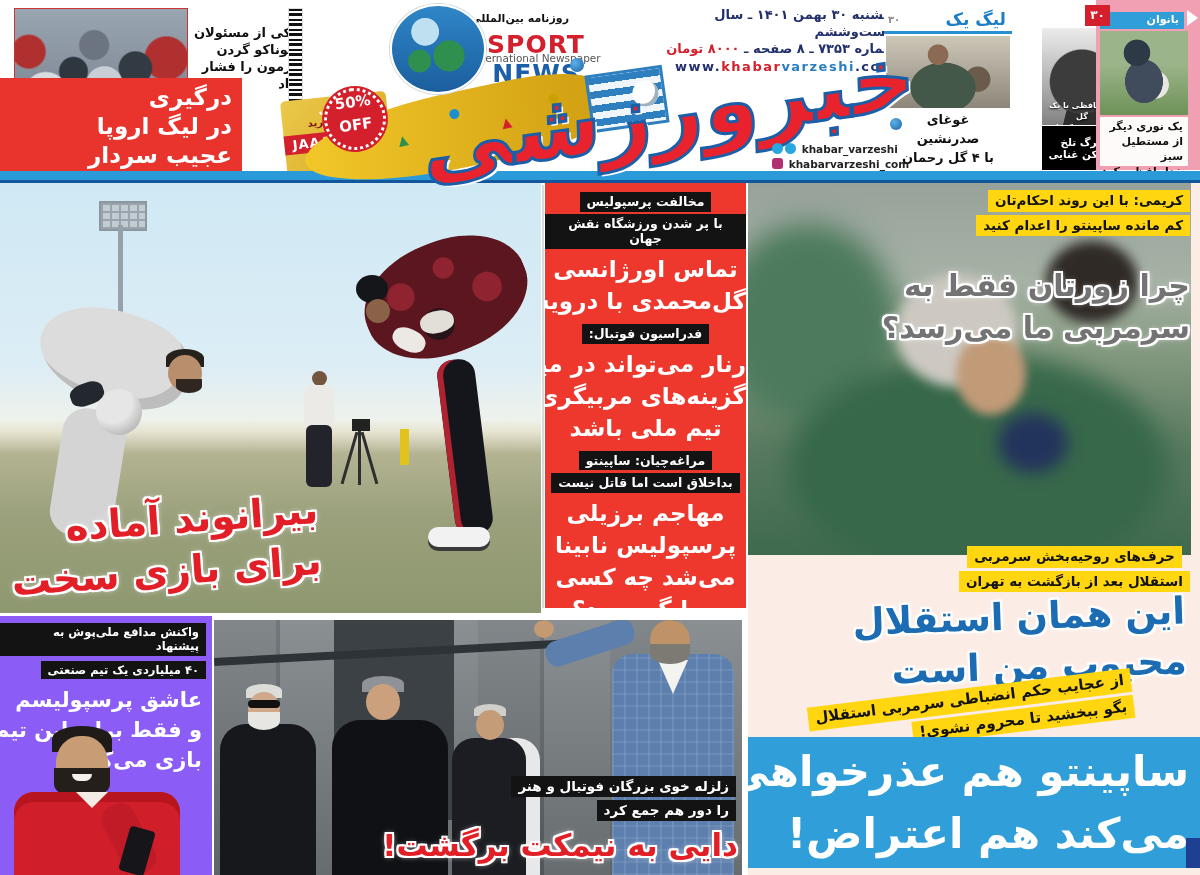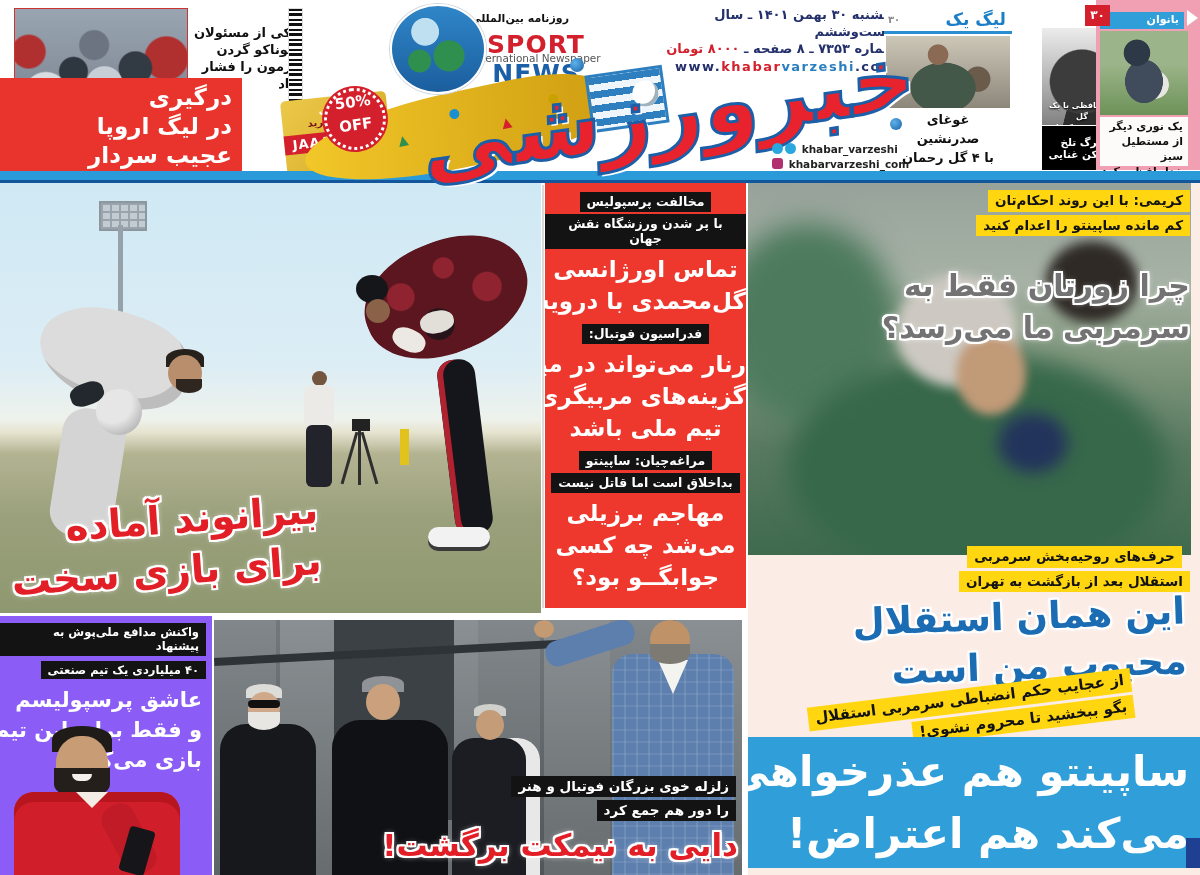--- a/index.html
+++ b/index.html
@@ -443,20 +443,21 @@
     <div class="fitline">رنار می‌تواند در میان</div>
     <div class="fitline">گزینه‌های مربیگری</div>
     <div class="fitline">تیم ملی باشد</div>
   </div>
   <div>
     <span class="kbar">مراغه‌چیان: ساپینتو</span><br>
     <span class="kbar">بداخلاق است اما قاتل نیست</span>
   </div>
   <div class="hl">
     <div class="fitline">مهاجم برزیلی</div>
+    <div class="fitline">پرسپولیس نابینا</div>
     <div class="fitline">می‌شد چه کسی</div>
     <div class="fitline">جوابگــو بود؟</div>
   </div>
 </div>
 
 <div class="abs" id="col-right">
   <div id="photo-esteghlal">
     <div class="blob green2"></div>
     <div class="blob green1"></div>
     <div class="blob hair"></div>

